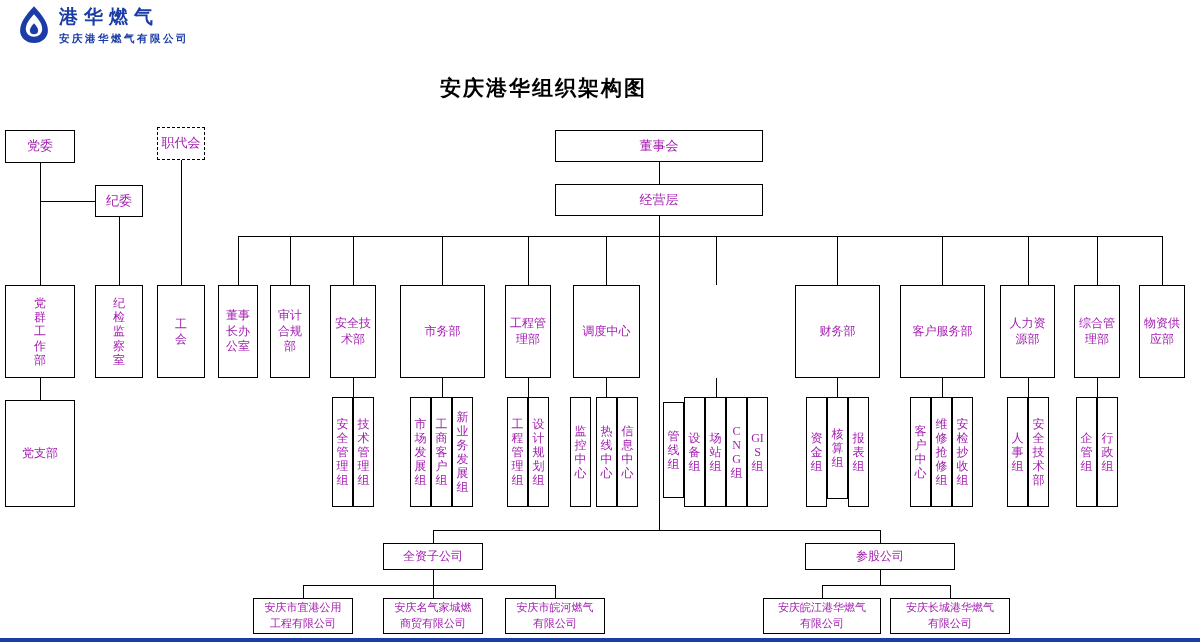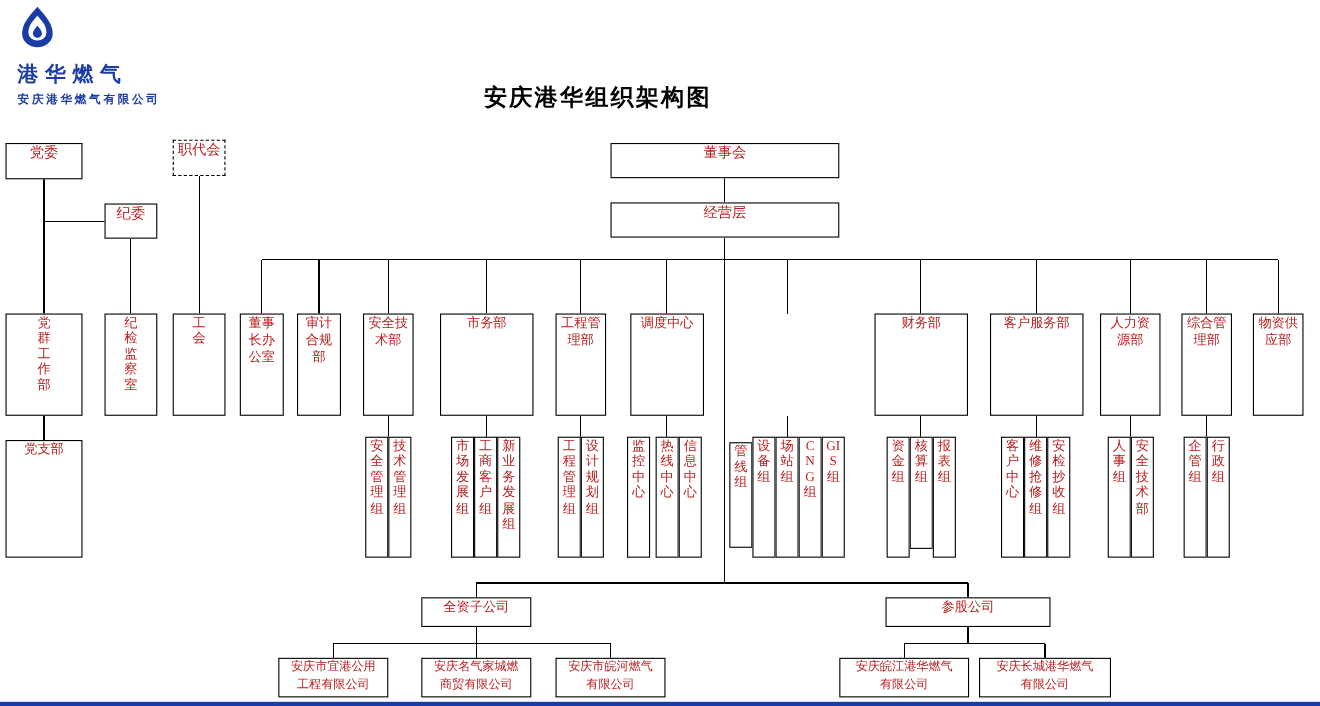--- a/index.html
+++ b/index.html
@@ -9,34 +9,34 @@
     width: 1200px; height: 642px;
     background: #fff;
     font-family: "Liberation Serif", "DejaVu Serif", serif;
     overflow: hidden;
   }
   #connectors { position:absolute; left:0; top:0; width:1200px; height:642px; pointer-events:none; }
   .box {
     position: absolute;
     border: 1px solid #000;
     background: #fff;
-    color: #b91c1c;
-    display: flex; justify-content: center;
+    color: #a21caf;
+    display: flex; align-items: center; justify-content: center;
     text-align: center;
     font-size: 12px; line-height: 1.3;
   }
   .box > span { display:block; width:100%; padding:0 3px; }
   .box.dashed { border-style: dashed; }
   .box.top { font-size: 13px; }
   .v > span { width: 13px; padding:0; margin:0 auto; word-break: break-all; line-height:1.18; }
   .company { font-size: 11px; line-height: 1.45; }
   .company > span { padding: 0 6px; }
   .company.wide > span { padding: 0 10px; }
   #logo { position:absolute; left:16px; top:5px; display:flex; align-items:flex-start; gap:7px;
-          font-family:"Liberation Sans","DejaVu Sans",sans-serif; color:#1b3ca6;flex-direction:column; }
+          font-family:"Liberation Sans","DejaVu Sans",sans-serif; color:#1b3ca6; }
   #logo .brand-name { font-size:19px; font-weight:bold; letter-spacing:6px; line-height:1.1; margin-top:2px; }
   #logo .brand-company { font-size:10.5px; font-weight:bold; letter-spacing:2.5px; margin-top:4px; }
   #chart-title { position:absolute; left:440px; top:74px; width:360px; text-align:left;
                  font-size:21px; font-weight:bold; letter-spacing:2px; color:#000; }
   #footer-bar { position:absolute; left:0; top:638px; width:1200px; height:4px; background:#1b3ca6; }
 </style>
 </head>
 <body>
 
 <div id="canvas">

